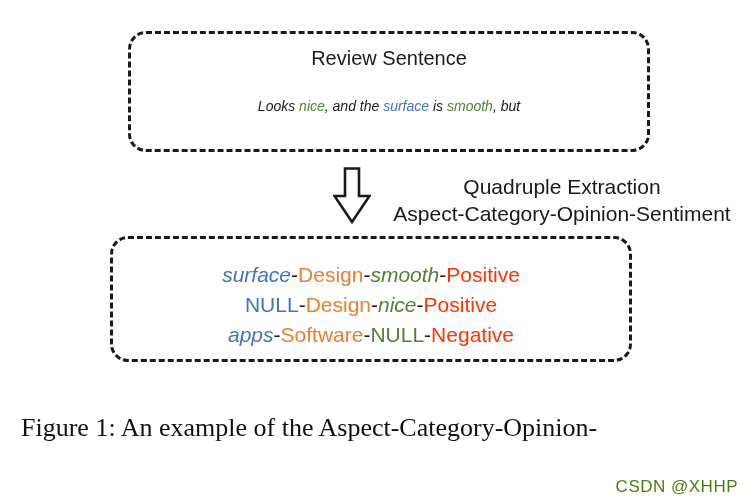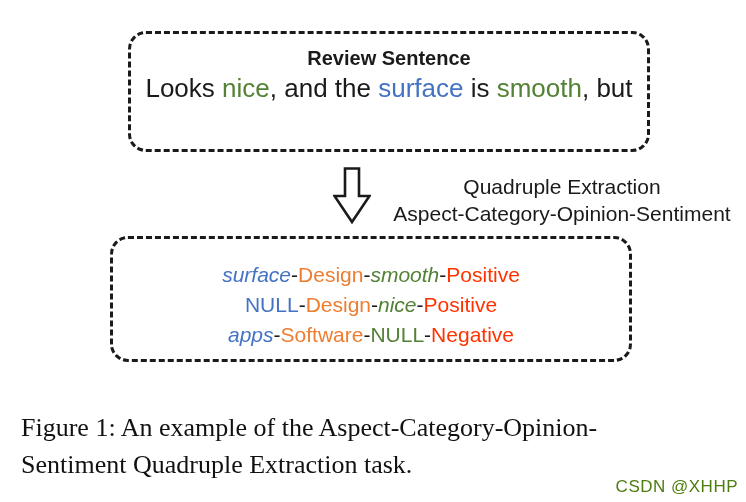--- a/index.html
+++ b/index.html
@@ -26,27 +26,28 @@
   .review-box {
     left: 128px;
     top: 31px;
     width: 522px;
     height: 121px;
     padding-top: 13px;
   }
   .review-title {
     text-align: center;
     font-size: 20px;
-    font-weight: bold;
+    font-weight: normal;
     color: #1a1a1a;
   }
   .review-sentence {
-    margin-top: 3px;
+    margin-top: 21px;
     text-align: center;
-    font-size: 26px;
+    font-size: 14px;
+    font-style: italic;
     line-height: 31px;
   }
   .arrow-icon {
     position: absolute;
     left: 333px;
     top: 167px;
     width: 38px;
     height: 57px;
   }
   .arrow-label {
@@ -112,18 +113,17 @@
   </div>
 
   <div class="dashed-box quad-box">
     <div class="quad-line"><span style="color: rgb(68, 114, 196); font-style: italic;">surface</span><span style="color: rgb(26, 26, 26);">-</span><span style="color: rgb(237, 125, 49);">Design</span><span style="color: rgb(26, 26, 26);">-</span><span style="color: rgb(83, 129, 53); font-style: italic;">smooth</span><span style="color: rgb(26, 26, 26);">-</span><span style="color: rgb(255, 51, 0);">Positive</span></div>
     <div class="quad-line"><span style="color: rgb(68, 114, 196);">NULL</span><span style="color: rgb(26, 26, 26);">-</span><span style="color: rgb(237, 125, 49);">Design</span><span style="color: rgb(26, 26, 26);">-</span><span style="color: rgb(83, 129, 53); font-style: italic;">nice</span><span style="color: rgb(26, 26, 26);">-</span><span style="color: rgb(255, 51, 0);">Positive</span></div>
     <div class="quad-line"><span style="color: rgb(68, 114, 196); font-style: italic;">apps</span><span style="color: rgb(26, 26, 26);">-</span><span style="color: rgb(237, 125, 49); text-align: right;">Software</span><span style="color: rgb(26, 26, 26);">-</span><span style="color: rgb(83, 129, 53);">NULL</span><span style="color: rgb(26, 26, 26);">-</span><span style="color: rgb(255, 51, 0);">Negative</span></div>
   </div>
 
   <div class="caption">
     <div>Figure 1: An example of the Aspect-Category-Opinion-</div>
-    <div>Sentiment Quadruple Extraction task.</div>
   </div>
 
   <div class="watermark">CSDN @XHHP</div>
 
 </div>
 
 </body></html>

